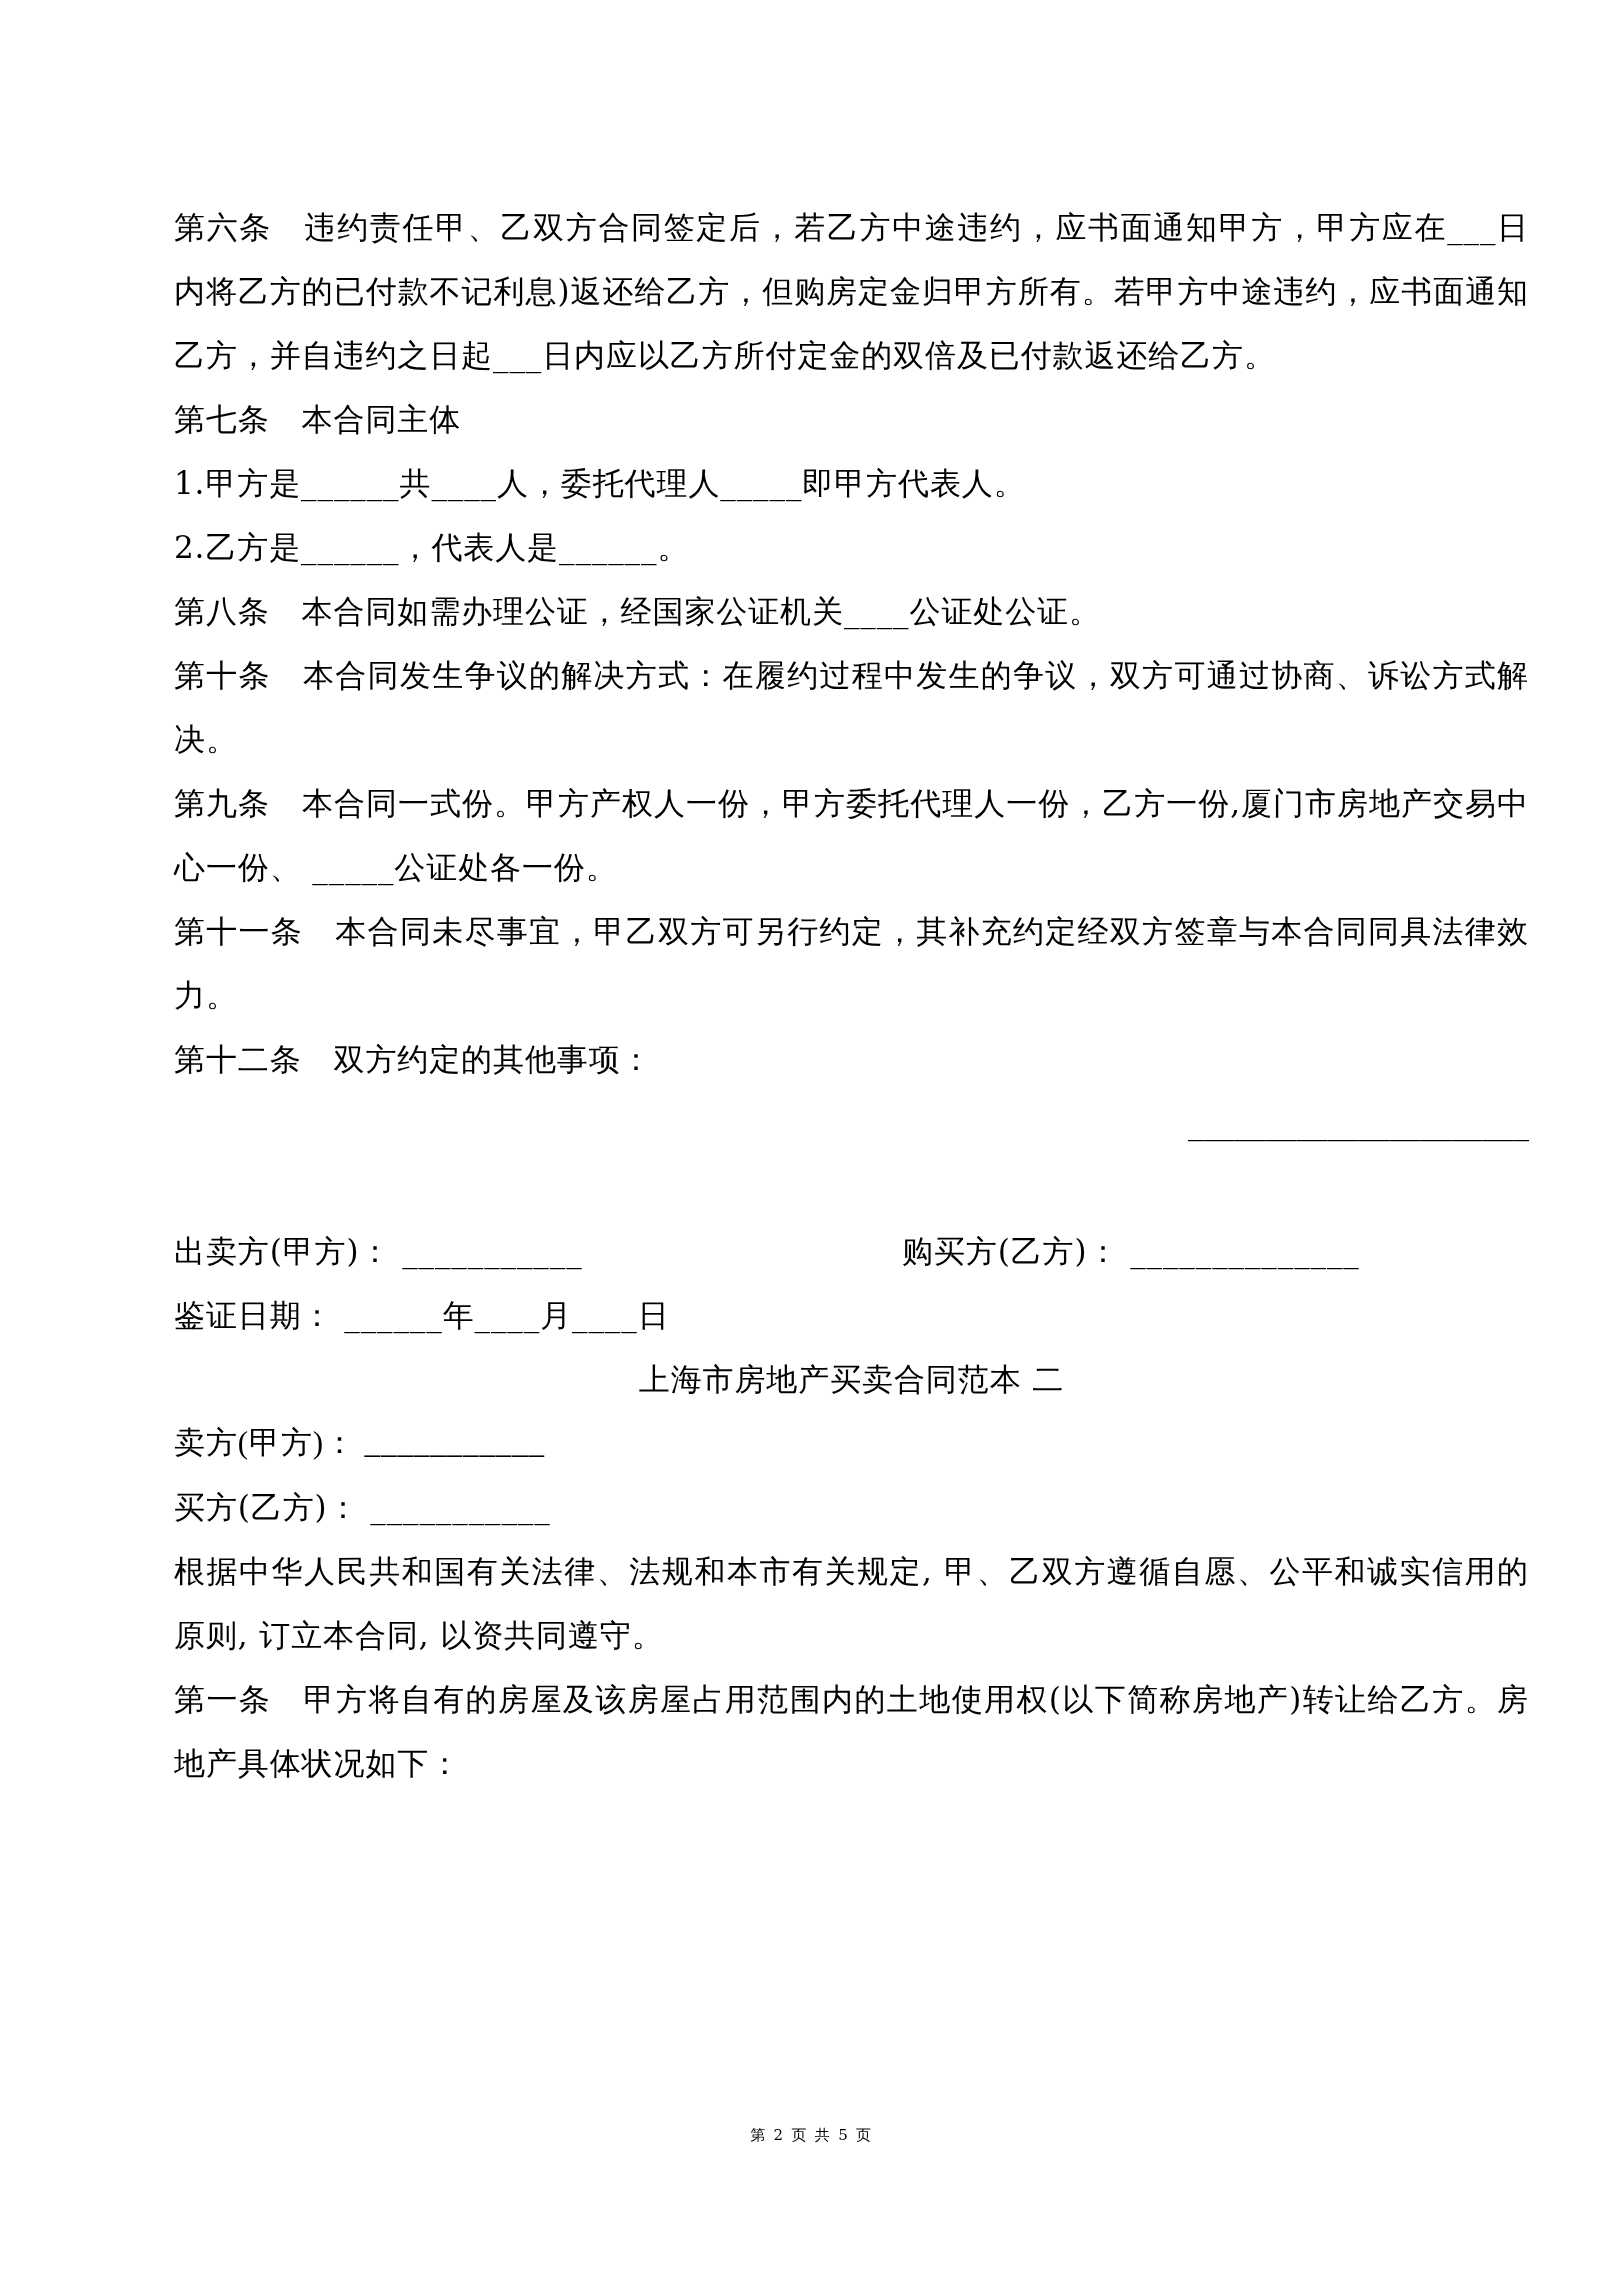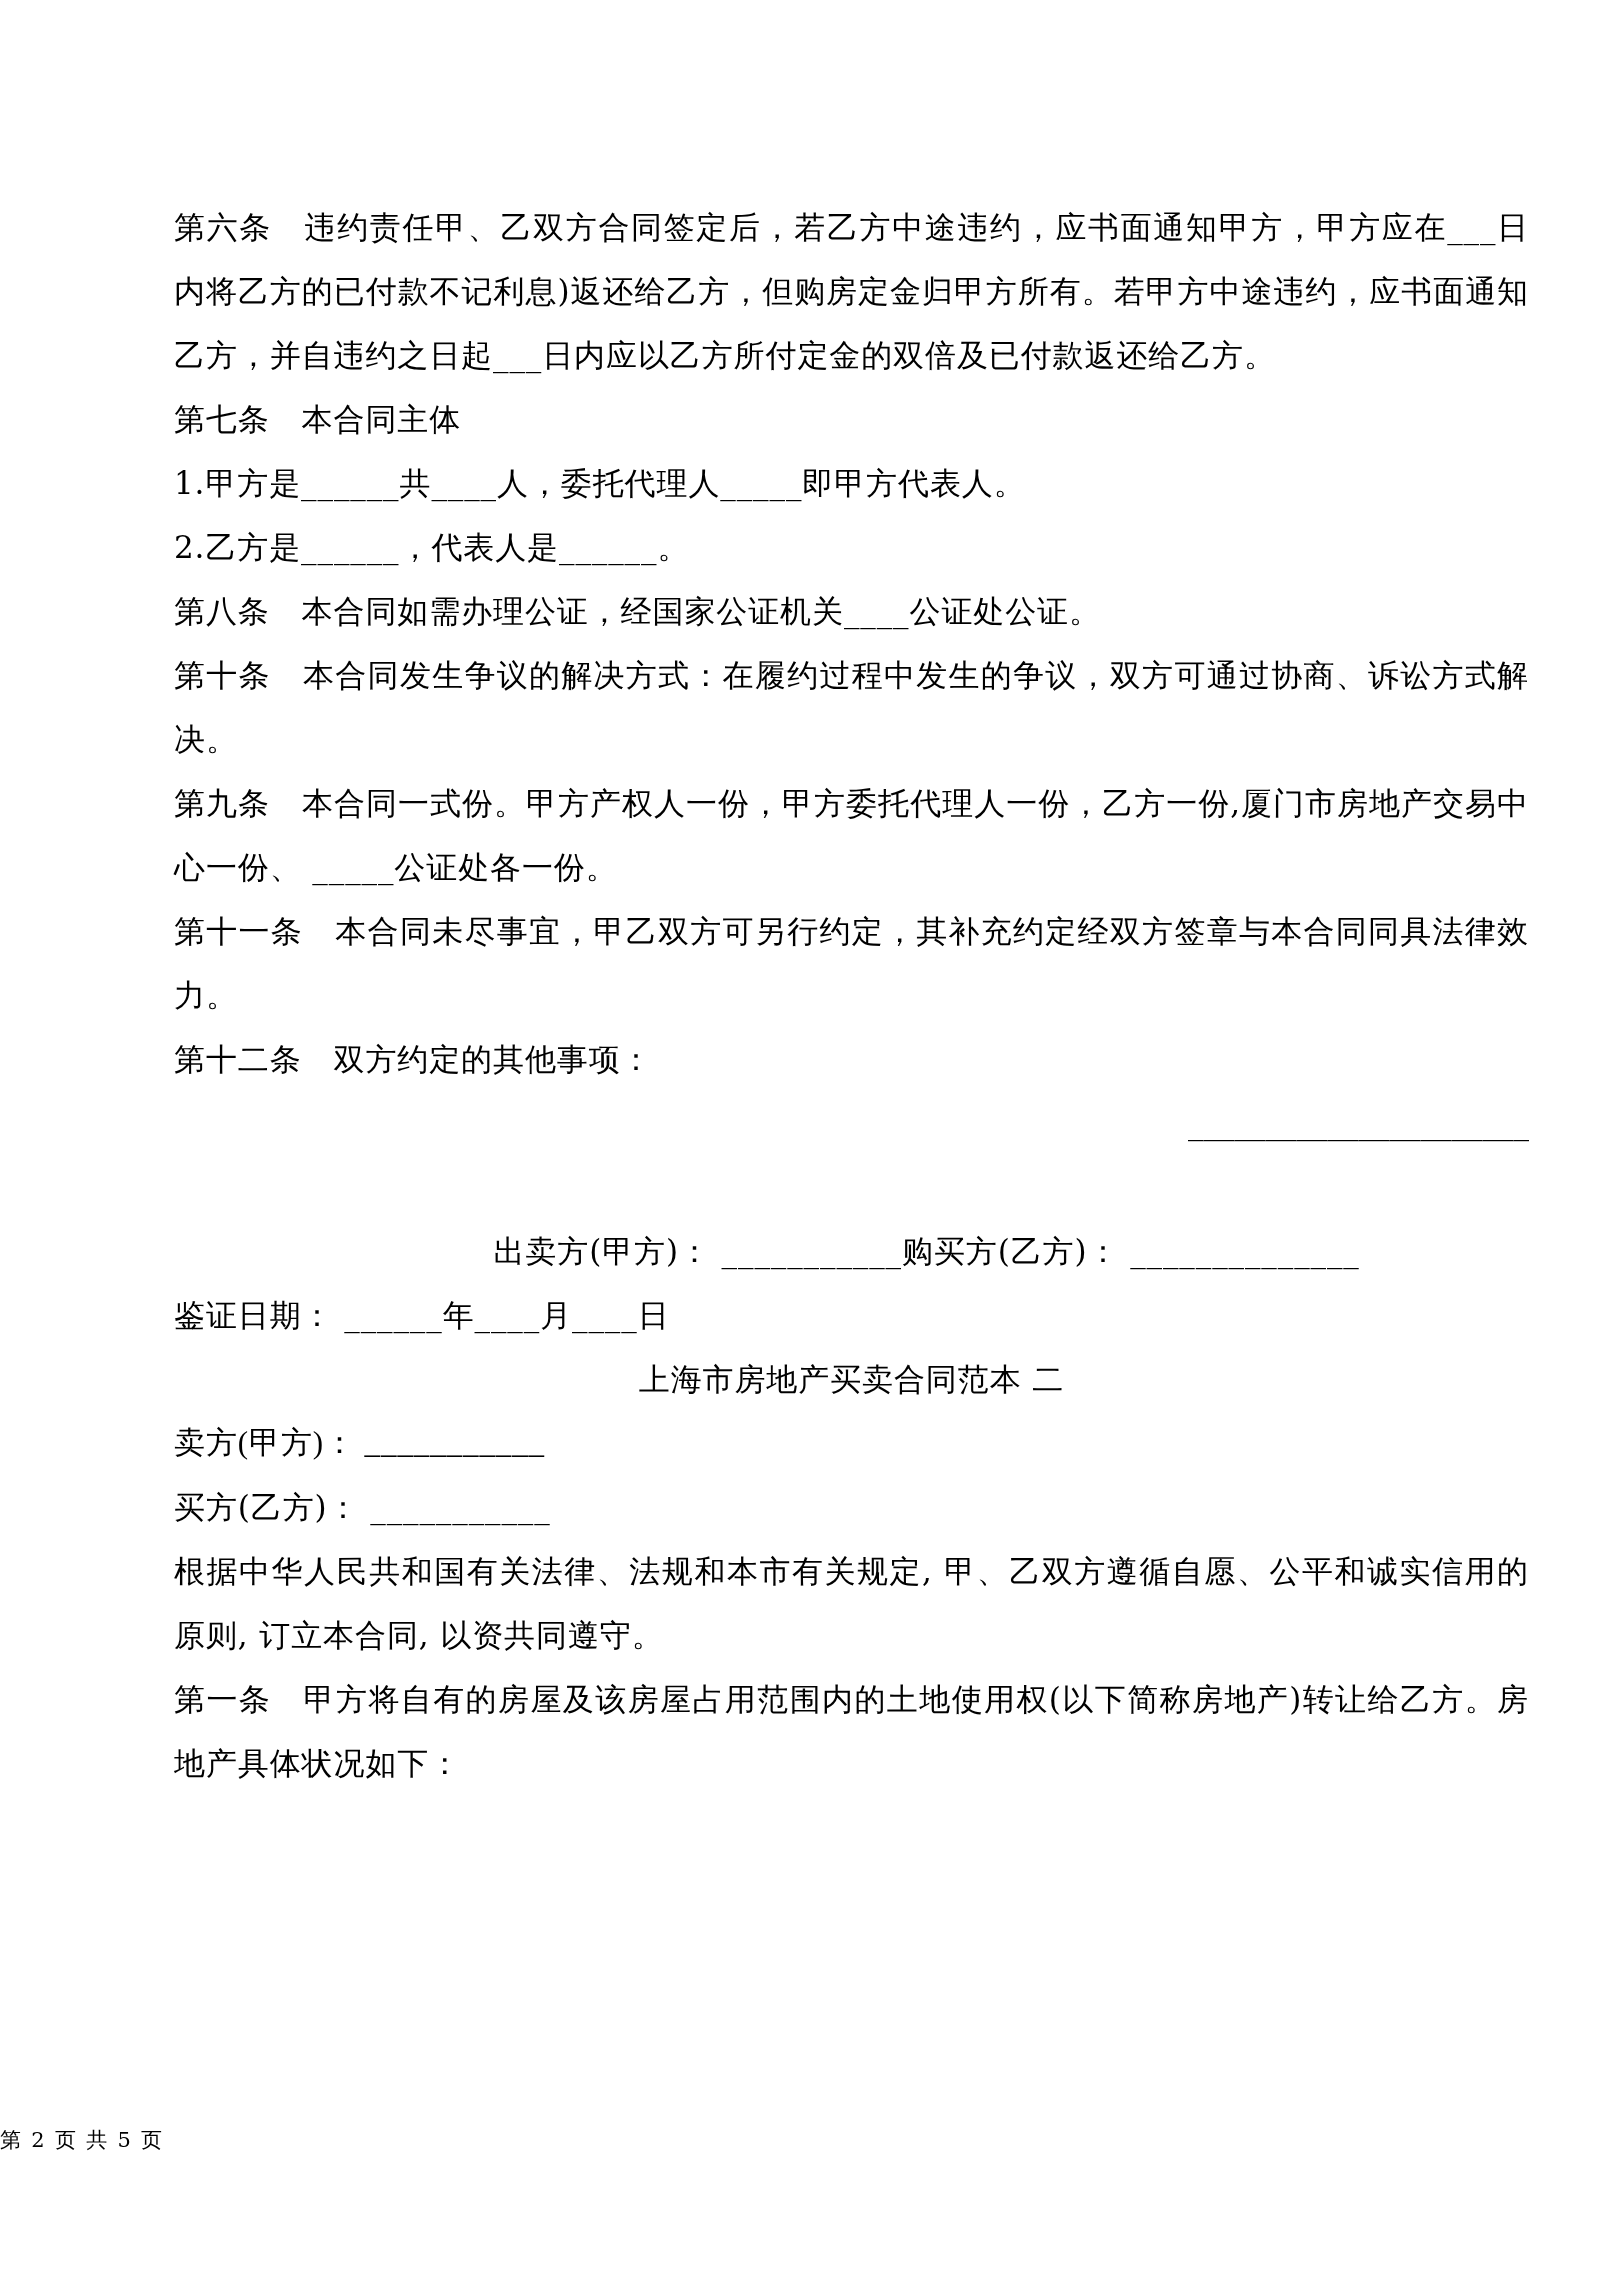--- a/index.html
+++ b/index.html
@@ -35,34 +35,33 @@
     letter-spacing: 0;
   }
   
   .sig-row {
     display: flex;
     text-align: left;
   }
   .sig-row .sig-left {
     width: 728px;
     flex: 0 0 728px;
-    text-align: right;
   }
   .sig-row-1 { margin-top: 64px; }
   .sec2-title { margin-top: 127px; text-align: center; }
   .sec2-seller { margin-top: 64px; text-align: left; font-family: Liberation Serif, serif; }
   .sec2-buyer { text-align: left; }
   .sec2-pre { margin-top: 64px; }
   .footer {
     position: absolute;
     top: 2126px;
     left: 0;
     width: 100%;
-    text-align: left;
-    font-size: 21px;
+    text-align: center;
+    font-size: 15px;
     letter-spacing: 1.8px;
     color: #000000;
   }
 </style>
 </head>
 <body>
 
 <div class="page">
   <div class="body-text">
     <p>第六条　违约责任甲、乙双方合同签定后，若乙方中途违约，应书面通知甲方，甲方应在___日内将乙方的已付款不记利息)返还给乙方，但购房定金归甲方所有。若甲方中途违约，应书面通知乙方，并自违约之日起___日内应以乙方所付定金的双倍及已付款返还给乙方。</p>

